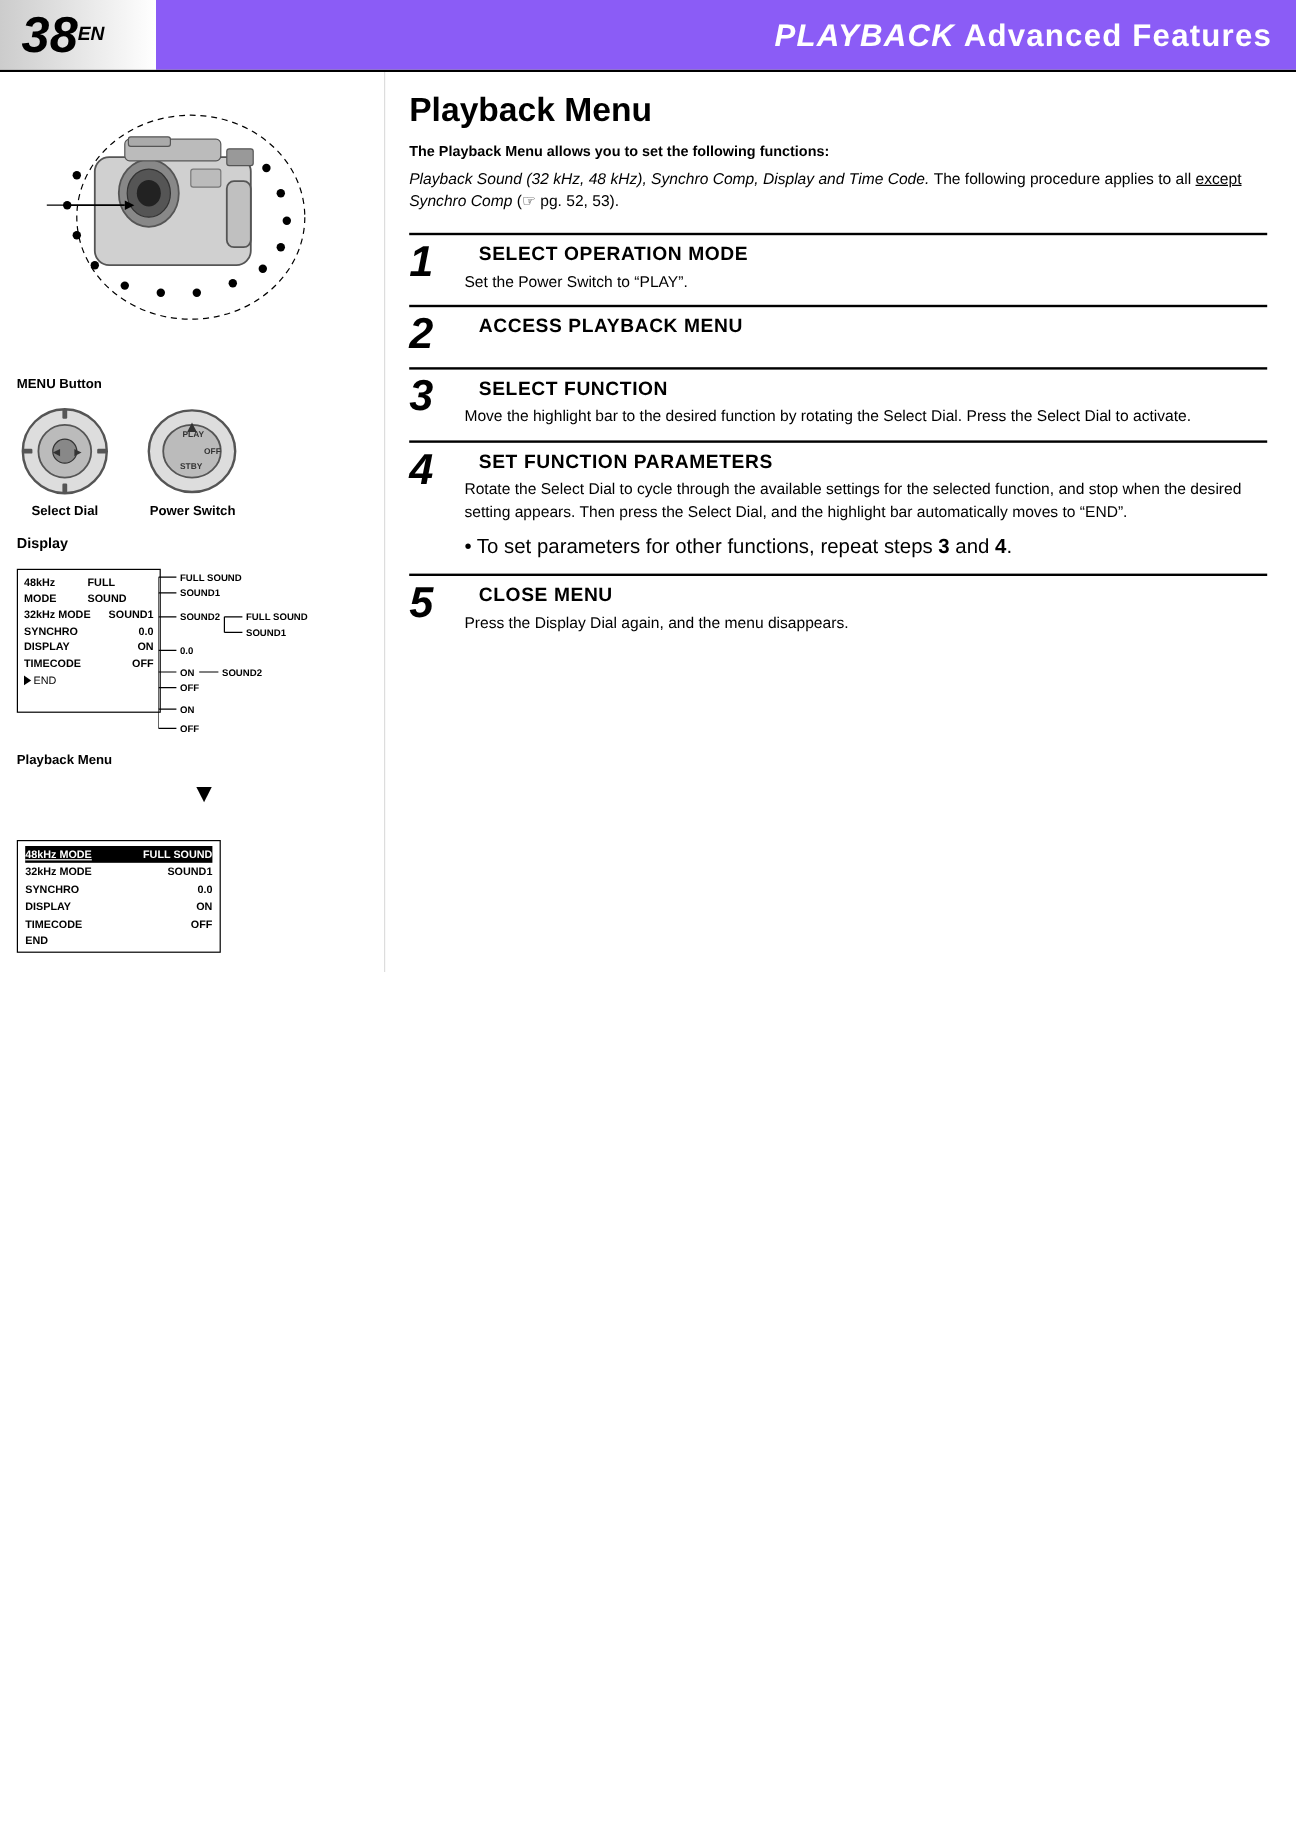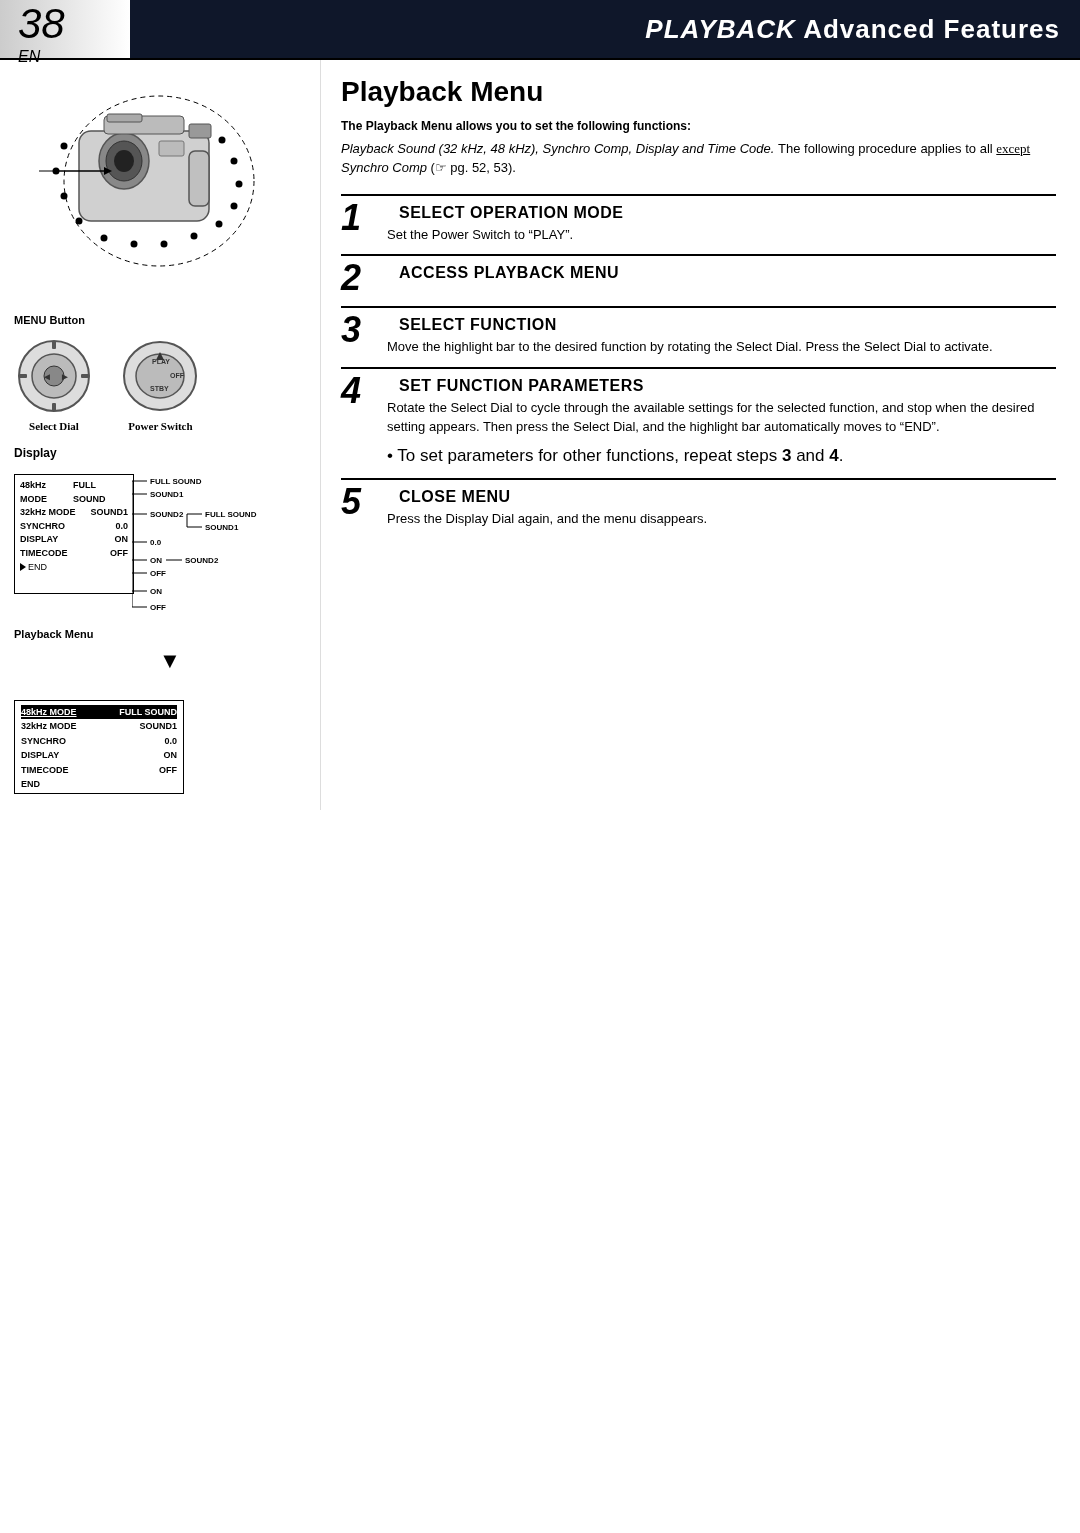--- a/index.html
+++ b/index.html
@@ -14,39 +14,39 @@
 
     
     .header {
       display: flex;
       align-items: stretch;
       height: 60px;
       border-bottom: 2px solid #000;
     }
     .header-page-num {
       display: flex;
+      align-items: center;
       padding: 0 18px;
       background: linear-gradient(to right, #ccc, #fff);
       font-size: 42px;
-      font-weight: normal;
+      font-weight: bold;
       font-style: italic;
       min-width: 130px;
-      flex-direction: column;
     }
     .header-page-num .en-sup {
       font-size: 16px;
       vertical-align: super;
       font-style: italic;
     }
     .header-title {
       flex: 1;
       display: flex;
       align-items: center;
       justify-content: flex-end;
-      background: #0f172a;
+      background: #8b5cf6;
       padding: 0 20px;
     }
     .header-title span {
       color: #fff;
       font-size: 26px;
       font-weight: bold;
       font-style: italic;
       letter-spacing: 1px;
     }
     .header-title .playback-word {
@@ -92,21 +92,20 @@
     }
     .control-item {
       display: flex;
       flex-direction: column;
       align-items: center;
     }
     .control-label {
       font-size: 11px;
       font-weight: bold;
       margin-top: 4px;
-      font-family: Liberation Serif, serif;
     }
 
     
     .display-section {
       margin-top: 14px;
     }
     .display-label {
       font-size: 12px;
       font-weight: bold;
       margin-bottom: 4px;
@@ -207,21 +206,20 @@
       line-height: 1.4;
     }
     .intro-italic {
       font-size: 13px;
       font-style: italic;
       line-height: 1.5;
       margin-bottom: 16px;
     }
     .intro-italic .underline {
       text-decoration: underline;
-      font-family: Liberation Serif, serif;
     }
 
     
     .steps-container {
       display: flex;
       flex-direction: column;
       gap: 0;
     }
     .step {
       display: flex;

